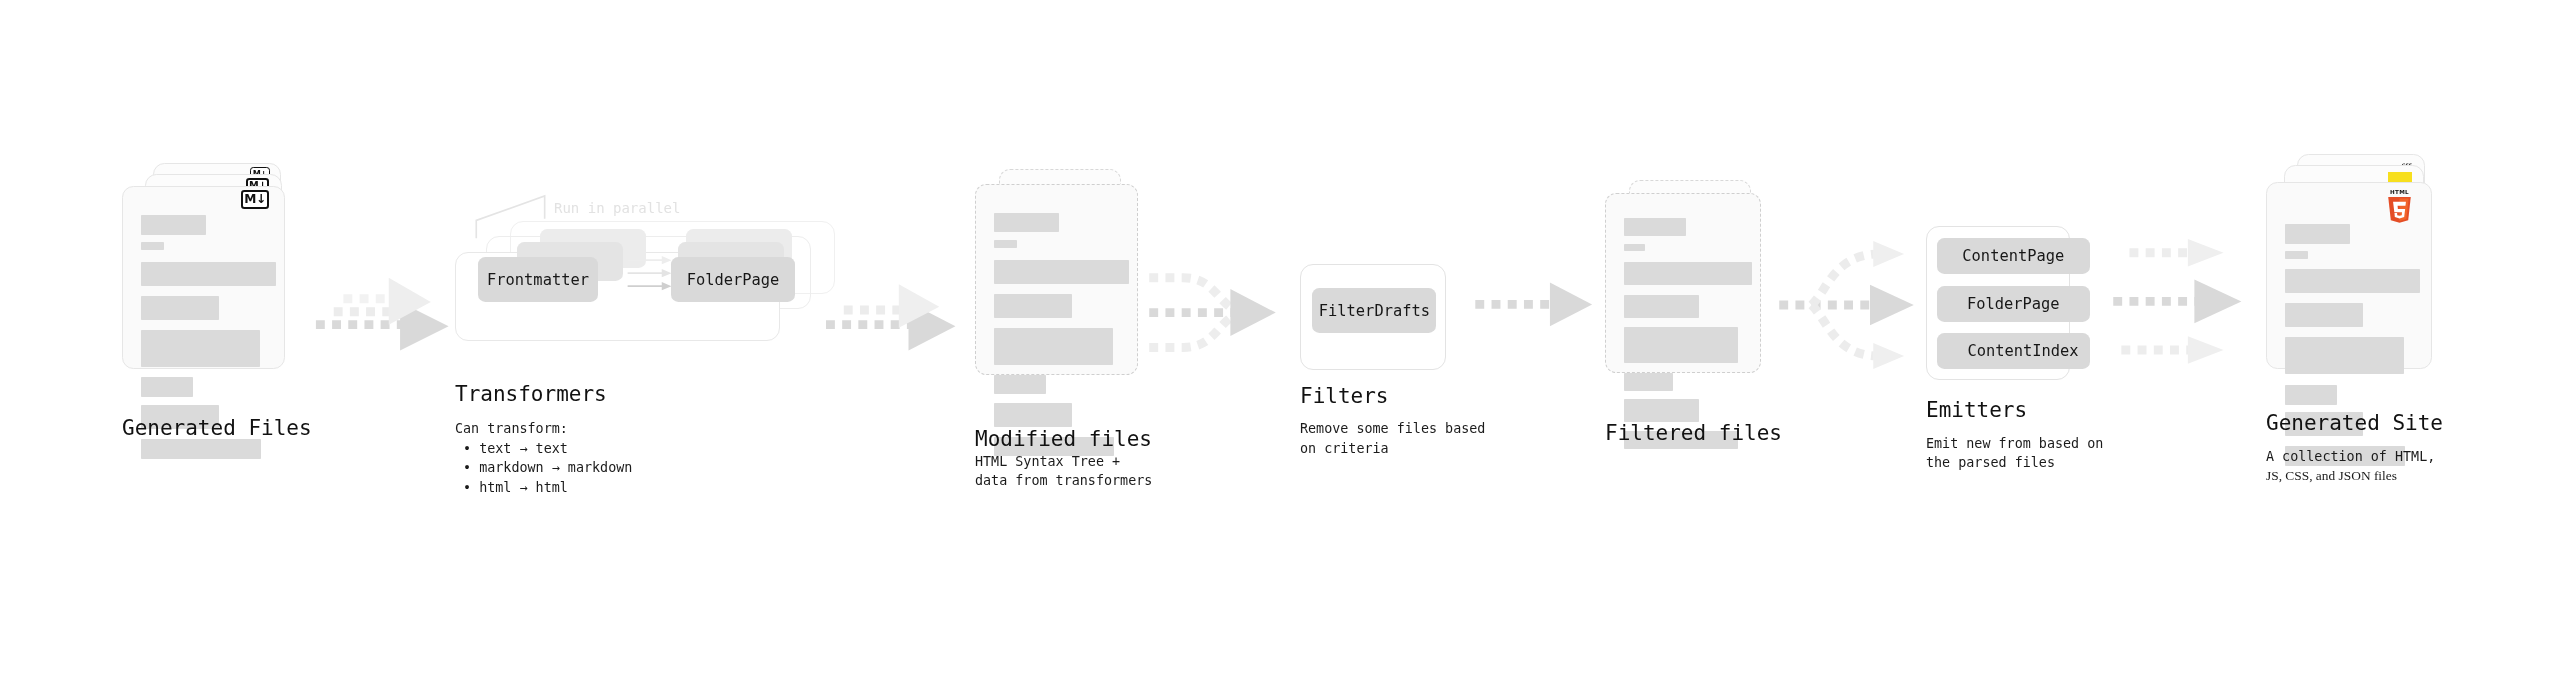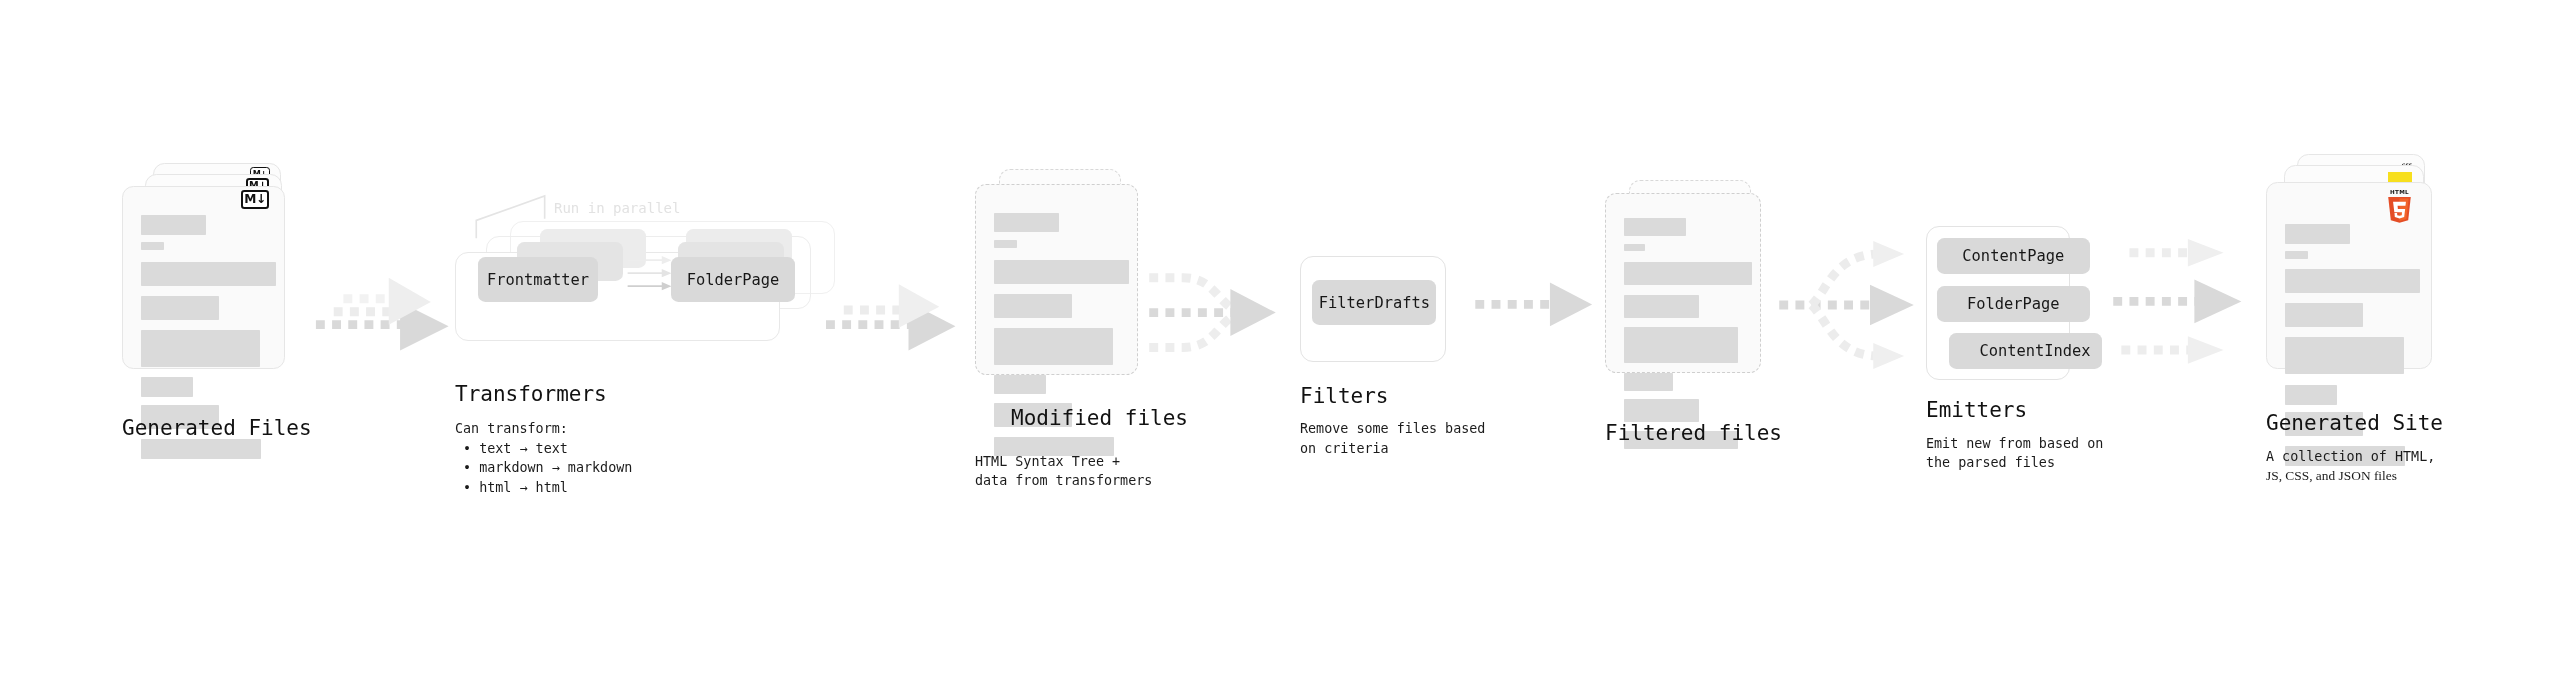--- a/index.html
+++ b/index.html
@@ -235,35 +235,35 @@
           <div class="bar" style="left:18px; top:75px; width:135px; height:24.4px;"></div>
           <div class="bar" style="left:18px; top:109px; width:78px; height:24.4px;"></div>
           <div class="bar" style="left:18px; top:143px; width:119px; height:37px;"></div>
           <div class="bar" style="left:18px; top:190px; width:52px; height:19.5px;"></div>
           <div class="bar" style="left:18px; top:218px; width:78px; height:24.4px;"></div>
           <div class="bar" style="left:18px; top:252px; width:120px; height:19.5px;"></div>
         </div>
       </div>
     </div>
   </div>
-  <div class="heading" style="left:975px; top:406px;margin-left:36px;">Modified files</div>
+  <div class="heading" style="left:975px; top:427px;">Modified files</div>
   <div class="subtext" style="left:975px; top:452px;">HTML Syntax Tree +</div>
   <div class="subtext" style="left:975px; top:471px;">data from transformers</div>
 
   <svg class="arrowsvg" style="left:1146px; top:258px; width:146px; height:110px;" viewBox="0 0 180 135">
     <g fill="none" stroke-width="11" stroke-dasharray="11 9" stroke-linecap="butt">
       <path d="M4 67 H 108" stroke="#d9d9d9"></path>
       <path d="M4 24 H 46 C 80 24 86 48 106 62" stroke="#ededed"></path>
       <path d="M4 110 H 46 C 80 110 86 86 106 72" stroke="#ededed"></path>
     </g>
     <polygon points="104,38 160,67 104,96" fill="#d9d9d9"></polygon>
   </svg>
 
   <div class="stage" style="left:1300px; top:252px;">
-    <div class="proc-box" style="left:0px; top:4px; width:146px; height:106px;">
+    <div class="proc-box" style="left:0px; top:12px; width:146px; height:106px;">
       <div class="chip" style="left:11.4px; top:23px; width:124px; height:45px;">
         <span>FilterDrafts</span>
       </div>
     </div>
   </div>
   <div class="heading" style="left:1300px; top:384px;">Filters</div>
   <div class="subtext" style="left:1300px; top:419px;">Remove some files based</div>
   <div class="subtext" style="left:1300px; top:439px;">on criteria</div>
 
   <svg class="arrowsvg" style="left:1472px; top:276px; width:138px; height:73px;" viewBox="0 0 170 90">
@@ -302,21 +302,21 @@
   </svg>
 
   <div class="stage" style="left:1926px; top:226px;">
     <div class="proc-box" style="left:0px; top:0px; width:144px; height:154px;">
       <div class="chip" style="left:9.8px; top:10.6px; width:153px; height:36px;">
         <span>ContentPage</span>
       </div>
       <div class="chip" style="left:9.8px; top:59px; width:153px; height:36px;">
         <span>FolderPage</span>
       </div>
-      <div class="chip" style="left:22px; top:106px; width:153px; height:36px;padding-left:19px;">
+      <div class="chip" style="left:10px; top:106px; width:153px; height:36px;padding-left:19px;">
         <span>ContentIndex</span>
       </div>
     </div>
   </div>
   <div class="heading" style="left:1926px; top:398px;">Emitters</div>
   <div class="subtext" style="left:1926px; top:434px;">Emit new from based on</div>
   <div class="subtext" style="left:1926px; top:453px;">the parsed files</div>
 
   <svg class="arrowsvg" style="left:2110px; top:234px; width:146px; height:138px;" viewBox="0 0 180 170">
     <g fill="none" stroke-width="11" stroke-dasharray="11 9" stroke-linecap="butt">

